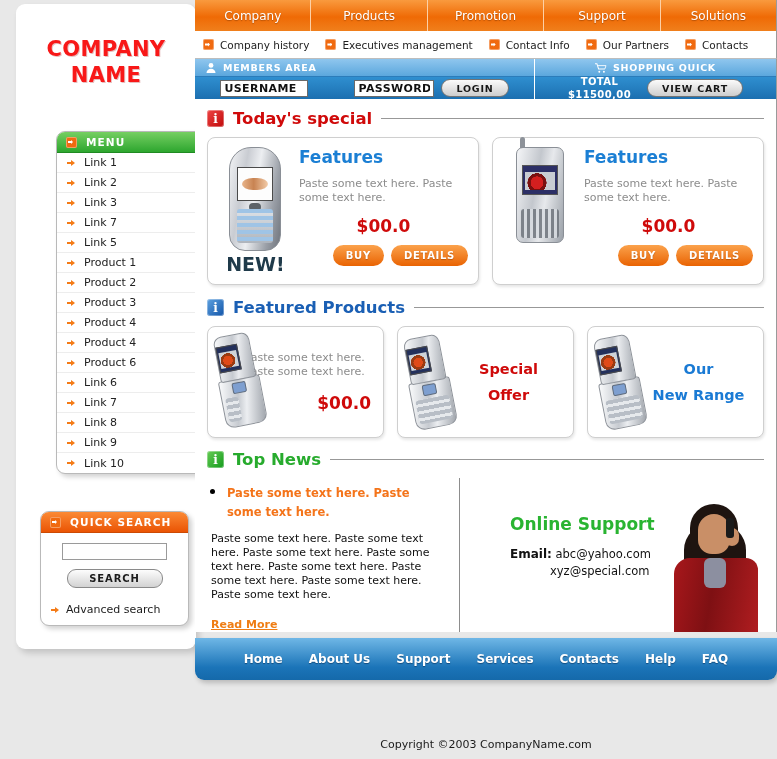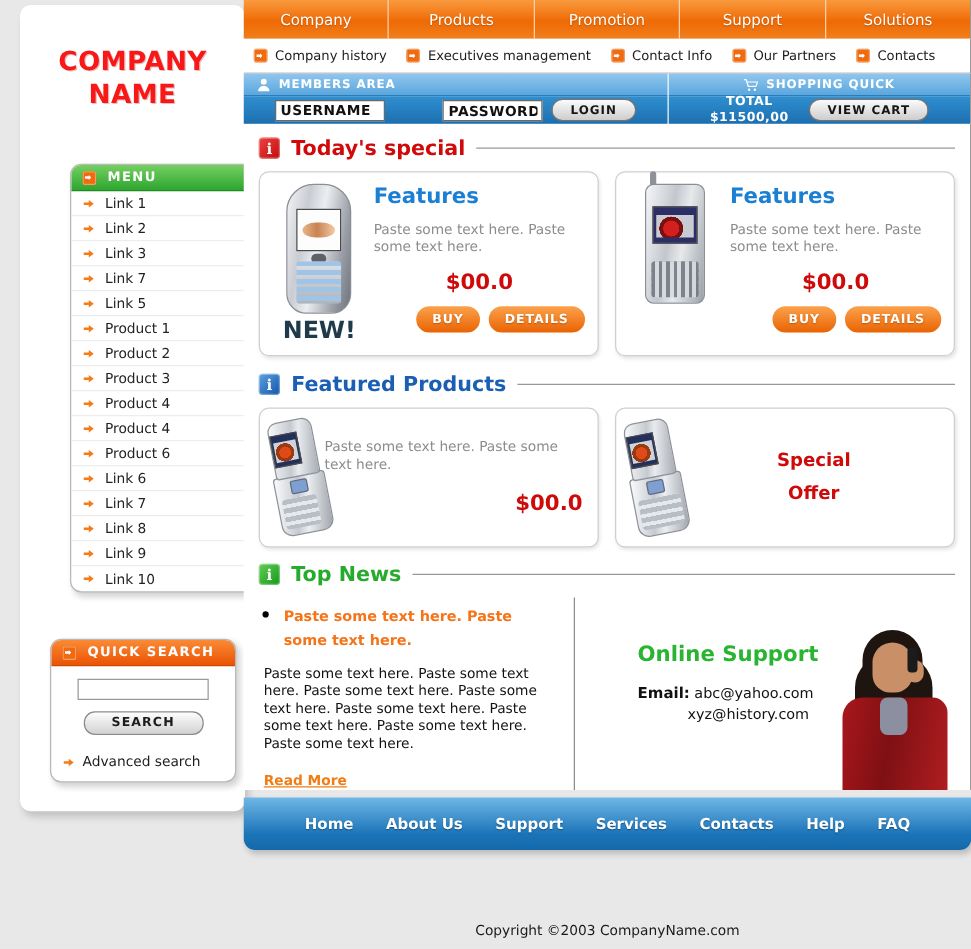--- a/index.html
+++ b/index.html
@@ -583,20 +583,33 @@
             <div class="fl-keys" style="left:6px;top:62px;right:6px;bottom:6px"></div>
             <div class="fl-top"></div>
               <div class="fl-screen"></div>
           </div>
           <div class="center-big c-red">
             <div>Special</div>
             <div>Offer</div>
           </div>
         </div>
 
+        <div class="card feat-card">
+          <div class="phone phone-flip">
+            <div class="fl-bot"></div>
+              <div class="fl-pad" style="left:15px;top:48px;z-index:3"></div>
+            <div class="fl-keys" style="left:6px;top:62px;right:6px;bottom:6px"></div>
+            <div class="fl-top"></div>
+              <div class="fl-screen"></div>
+          </div>
+          <div class="center-big c-blue">
+            <div>Our</div>
+            <div>New Range</div>
+          </div>
+        </div>
       </div>
 
       <div class="sec-head">
         <span class="i-icon i-green">i</span>
         <span class="sec-title t-green">Top News</span>
         <span class="sec-rule"></span>
       </div>
 
       <div class="news-wrap">
         <div class="news-left">
@@ -610,21 +623,21 @@
         </div>
 
         <div class="news-right">
           <div class="support-pad">
             <div class="support-title">Online Support</div>
             <div class="support-line">
               <b>Email:</b>
               <span>abc@yahoo.com</span>
             </div>
             <div class="support-line" style="padding-left:40px">
-              <span>xyz@history.com</span>
+              <span>xyz@special.com</span>
             </div>
           </div>
           <div class="person">
             <div class="p-hair2"></div>
               <div class="p-hair"></div>
               <div class="p-face"></div>
             <div class="p-shirt"></div>
               <div class="p-coat"></div>
             <div class="p-phone"></div>
               <div class="p-hand"></div>

